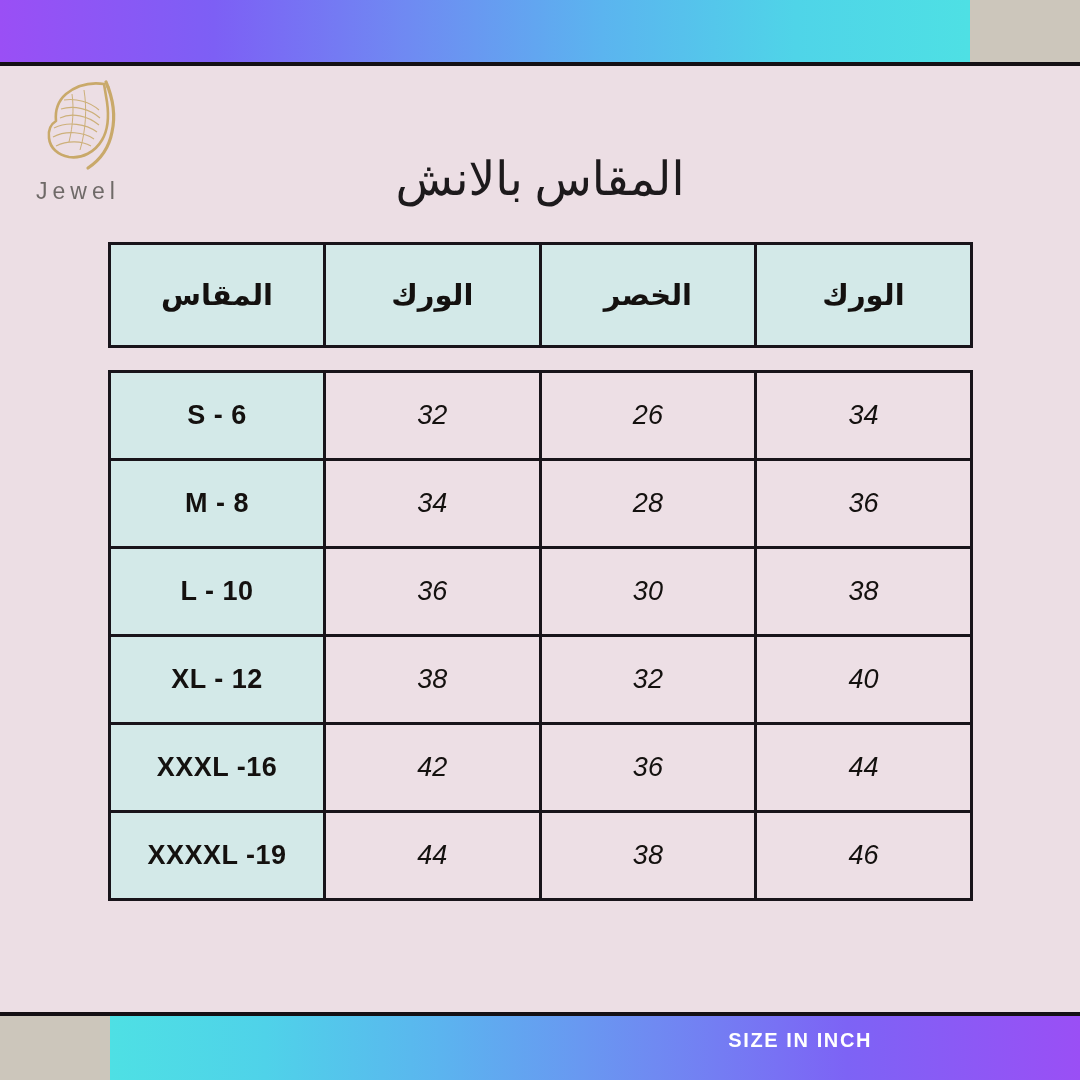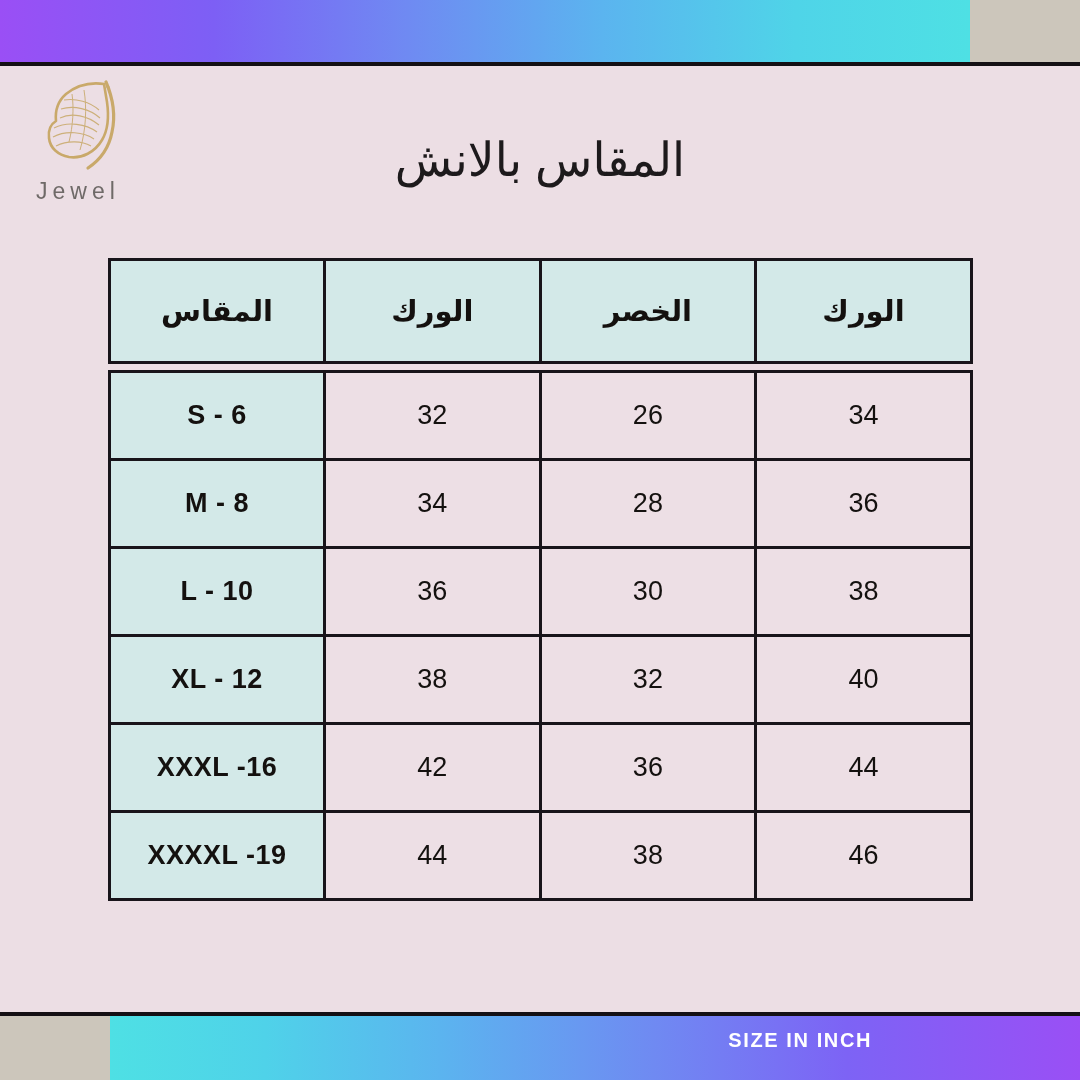--- a/index.html
+++ b/index.html
@@ -51,57 +51,58 @@
   }
   .logo-mark{position:absolute;left:8px;top:0;width:96px;height:98px;}
   .logo-word{
     position:absolute;left:6px;top:100px;width:124px;
     color:#6f6a68;font-size:23px;letter-spacing:5px;
     font-family:"Liberation Sans",sans-serif;
   }
 
   
   .title{
-    position:absolute;left:0;top:132px;width:1080px;
+    position:absolute;left:0;top:151px;width:1080px;
     text-align:center;color:#1d1a1c;
     font-size:47px;font-weight:400;direction:rtl;
-    font-family:Liberation Sans, sans-serif;
+    font-family:Liberation Serif, serif;
   }
 
   
   .tbl{
     position:absolute;left:108px;width:862px;
     border-collapse:collapse;table-layout:fixed;
   }
   .tbl td{
     border:3px solid #18141a;
     text-align:center;vertical-align:middle;
     color:#14110f;
   }
   .tbl col.c-size{width:215px;}
   .tbl col.c-val{width:215.6px;}
 
-  .tbl-head{top:258px;}
+  .tbl-head{top:242px;}
   .tbl-head td{
     background:#d3e9e8;height:98px;
     font-size:29px;font-weight:bold;direction:rtl;
     font-family:"DejaVu Sans",sans-serif;
   }
 
   .tbl-body{top:370px;}
   .tbl-body td{height:83px;}
   .tbl-body td.size{
     background:#d3e9e8;
     font-size:27px;font-weight:bold;letter-spacing:.5px;
     font-family:"Liberation Sans",sans-serif;
   }
   .tbl-body td.val{
     background:#eddfe5;
     font-size:27px;font-weight:400;
     font-family:"Liberation Sans",sans-serif;
+    font-style:italic;
   }
 
   
   .banner-bottom-rule,.banner-bottom,.banner-bottom-filler,.banner-caption{z-index:5;}
 </style>
 </head>
 <body>
 
 <div class="page">
 

